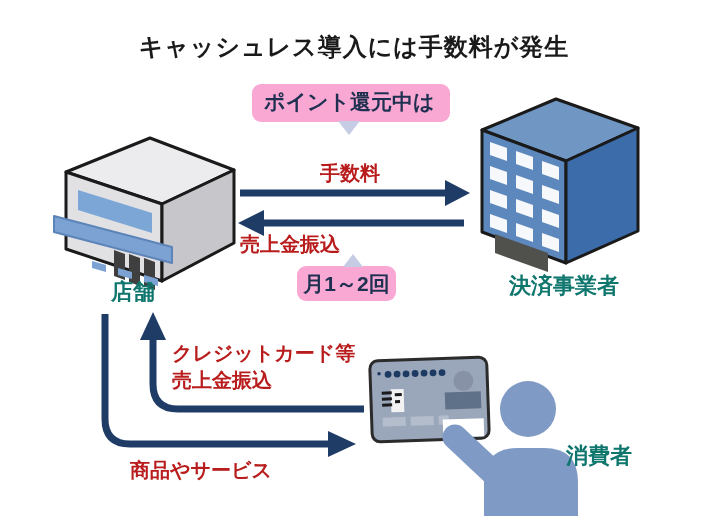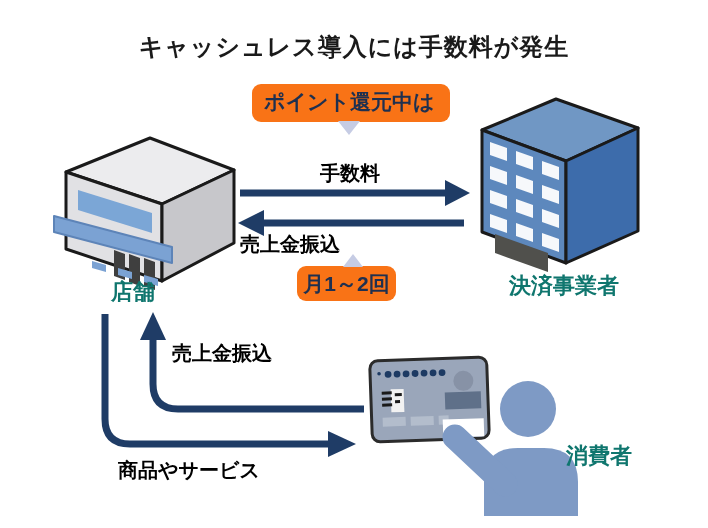--- a/index.html
+++ b/index.html
@@ -5,24 +5,24 @@
   html,body{margin:0;padding:0;background:#fff;}
   .canvas{
     position:relative;width:708px;height:528px;background:#ffffff;
     font-family:"Liberation Sans","DejaVu Sans",sans-serif;overflow:hidden;
   }
   .abs{position:absolute;}
   .title{
     left:0;top:24px;width:708px;text-align:center;
     font-size:24px;font-weight:700;color:#1a1a1a;letter-spacing:1px;margin-top:7px;
   }
-  .flow-label{font-size:20px;font-weight:600;color:#000000;}
+  .flow-label{font-size:20px;font-weight:600;color:#b91c1c;}
   .entity-label{font-size:22px;font-weight:700;color:#0f766e;}
   .callout{
-    background:#f97316;color:#1e3050;font-weight:700;border-radius:9px;
+    background:#f9a8d4;color:#1e3050;font-weight:700;border-radius:9px;
   }
   .callout .tail-down{
     position:absolute;bottom:-13px;width:0;height:0;
     border-left:11px solid transparent;border-right:11px solid transparent;
     border-top:14px solid #c6cce4;
   }
   .callout .tail-up{
     position:absolute;top:-12px;width:0;height:0;
     border-left:10px solid transparent;border-right:10px solid transparent;
     border-bottom:13px solid #c6cce4;
@@ -151,18 +151,19 @@
   <div class="abs callout deposit-note">
     <span>月1～2回</span>
     <div class="tail-up" style="left:46px"></div>
   </div>
 
   <div class="abs entity-label" style="left:68px;top:277px;width:130px;text-align:center">店舗</div>
   <div class="abs entity-label" style="left:488px;top:271px;width:152px;text-align:center">決済事業者</div>
   <div class="abs entity-label" style="left:566px;top:441px;width:100px">消費者</div>
 
   <div class="abs flow-label" style="left:172px;top:340px;line-height:1.35">
+    <div>クレジットカード等</div>
     <div>売上金振込</div>
   </div>
 
-  <div class="abs flow-label" style="left:118px;top:457px">商品やサービス</div>
+  <div class="abs flow-label" style="left:130px;top:457px">商品やサービス</div>
 
 </div>
 
 </body></html>

